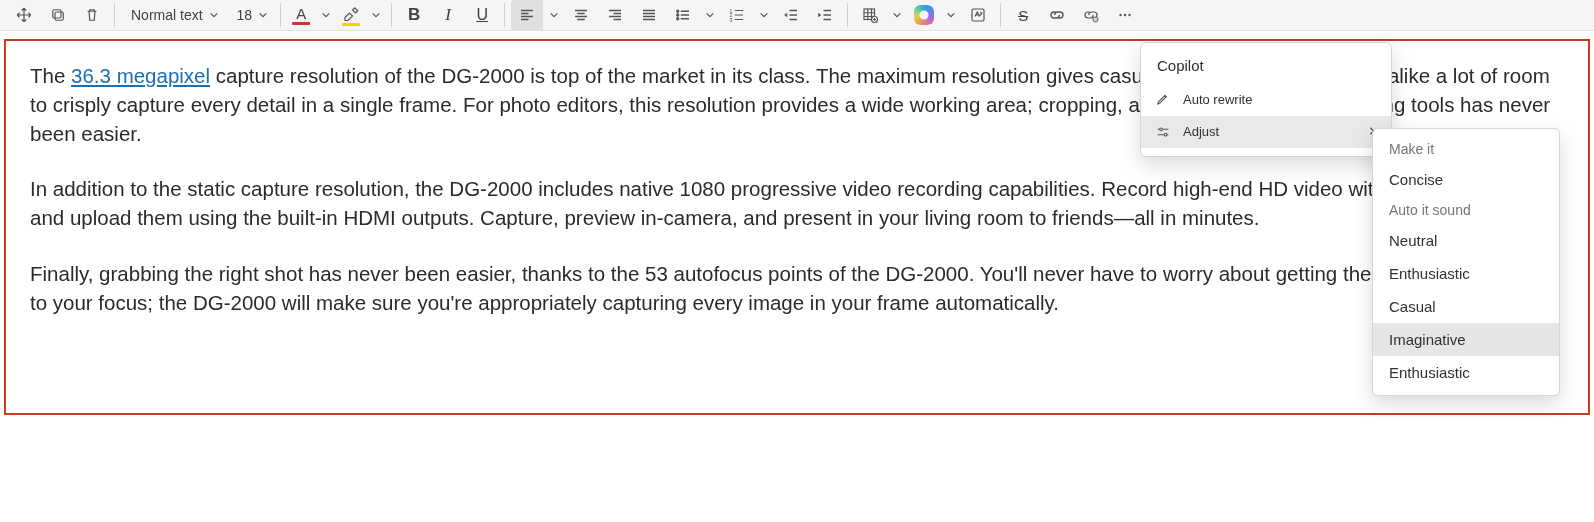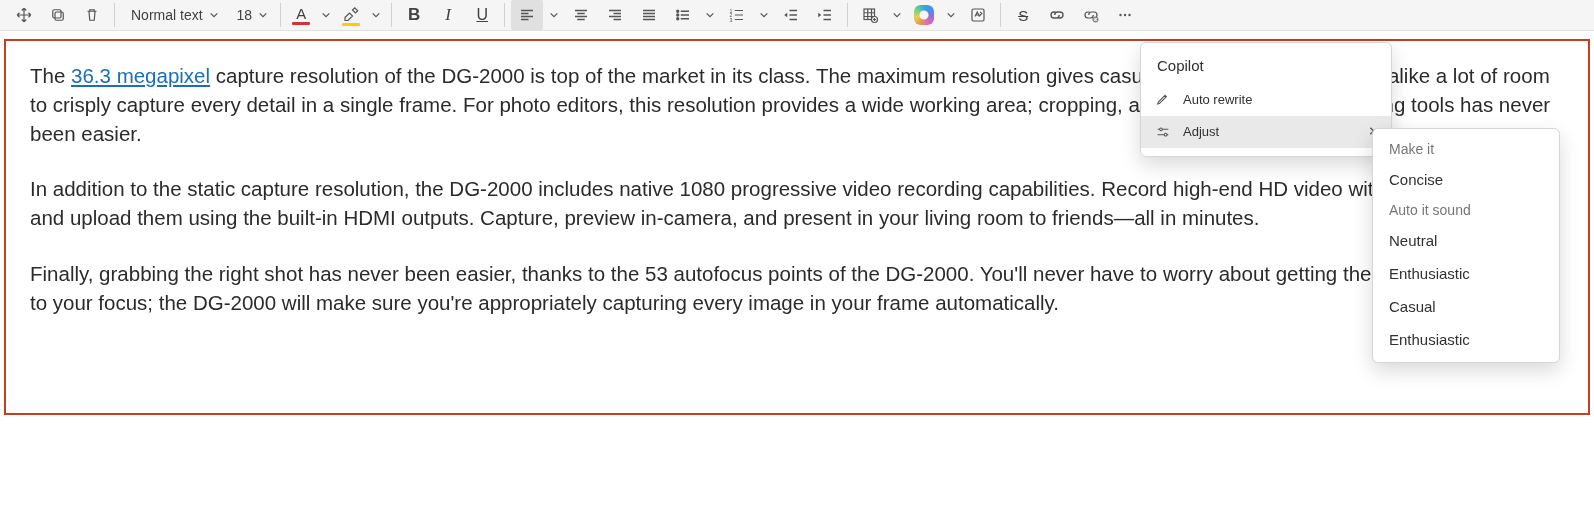--- a/index.html
+++ b/index.html
@@ -423,14 +423,15 @@
   </div>
 </div>
 
 <div class="submenu">
   <div class="sub-head">Make it</div>
   <div class="sub-item">Concise</div>
   <div class="sub-head">Auto it sound</div>
   <div class="sub-item">Neutral</div>
   <div class="sub-item">Enthusiastic</div>
   <div class="sub-item">Casual</div>
+  <div class="sub-item highlight">Imaginative</div>
   <div class="sub-item">Enthusiastic</div>
 </div>
 
 </body></html>

